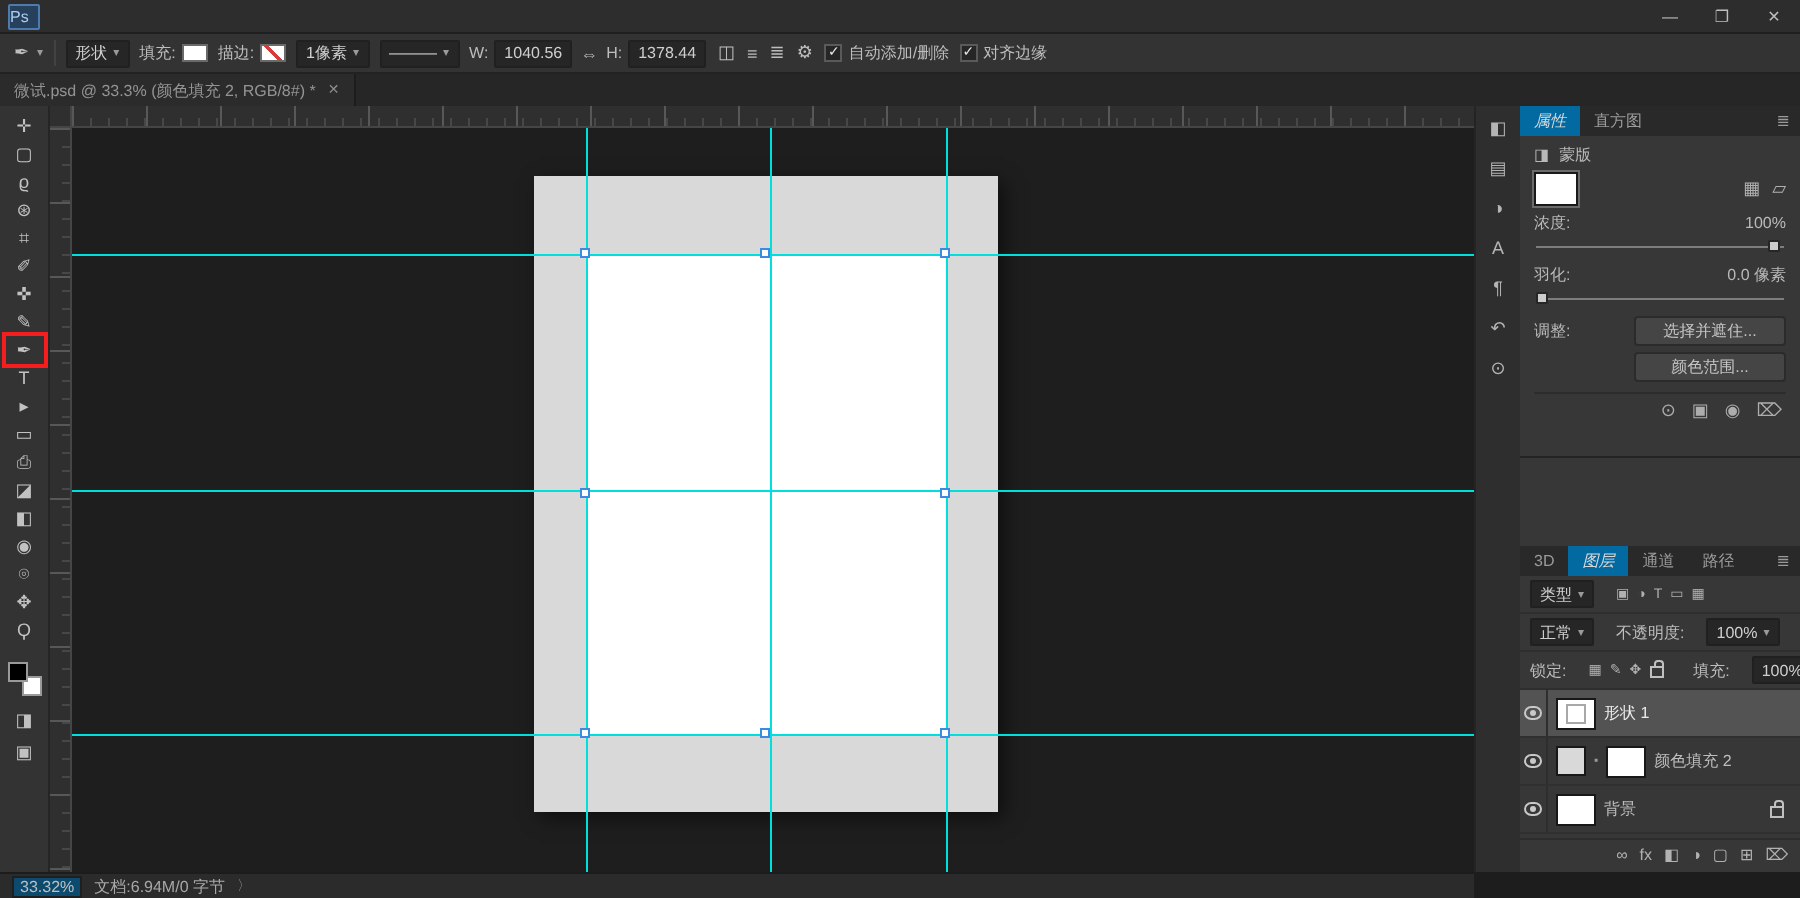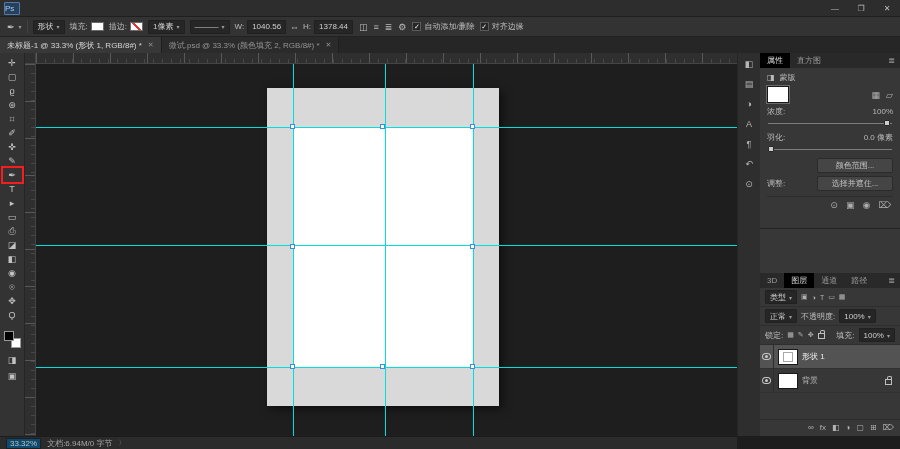--- a/index.html
+++ b/index.html
@@ -59,38 +59,38 @@
   .handle{position:absolute;width:5px;height:5px;background:#fff;border:1px solid #3c8be0;margin-left:-3px;margin-top:-3px;}
 
   
   .rstrip{position:absolute;left:737px;top:53px;width:23px;bottom:13px;background:#2e2e2e;border-left:1px solid #242424;display:flex;flex-direction:column;align-items:center;gap:8px;padding-top:5px;font-size:9px;color:#b5b5b5;}
   .strip-icon{width:16px;height:12px;line-height:12px;text-align:center;}
 
   
   .rpanels{position:absolute;left:760px;top:53px;width:140px;bottom:13px;display:flex;flex-direction:column;background:#373737;}
   .panel-tabs{height:15px;background:#292929;display:flex;align-items:stretch;font-size:8px;color:#9b9b9b;flex:0 0 auto;}
   .ptab{padding:0 7px;line-height:15px;white-space:nowrap;}
-  .ptab.active{background:#000000;color:#d8d8d8;}
+  .ptab.active{background:#0369a1;color:#d8d8d8;font-style:italic;}
   .panel-menu{margin-left:auto;padding:0 5px;line-height:15px;color:#9b9b9b;font-size:8px;}
   .props-panel{height:176px;display:flex;flex-direction:column;border-bottom:1px solid #232323;}
   .props-body{flex:1;padding:4px 7px 2px;font-size:8px;color:#b9b9b9;display:flex;flex-direction:column;gap:3px;overflow:hidden;}
   .prow{display:flex;align-items:center;gap:5px;}
   .spacer{margin-left:auto;}
   .mask-thumb{width:22px;height:17px;background:#fff;border:1px solid #191919;outline:1px solid #6b6b6b;}
   .pm-icons{margin-left:auto;display:flex;gap:6px;font-size:9px;color:#b0b0b0;}
   .slider{position:relative;height:7px;margin:0 1px 2px;}
   .slider-track{position:absolute;left:0;right:0;top:3px;height:1px;background:#7d7d7d;}
   .slider-knob{position:absolute;top:0;width:6px;height:6px;background:#cccccc;border:1px solid #262626;border-radius:1px;}
   .pbtn{margin-left:auto;width:76px;background:#454545;border:1px solid #2b2b2b;border-radius:2px;text-align:center;padding:1px 0;color:#c3c3c3;font-size:8px;font-family:inherit;}
   .props-footer{display:flex;justify-content:flex-end;gap:8px;border-top:1px solid #2c2c2c;padding:3px 2px 0;margin-top:2px;font-size:9px;color:#adadad;}
   .f-icon{line-height:10px;}
 
   .layers-panel{flex:1;display:flex;flex-direction:column;overflow:hidden;margin-top:44px;}
   .layers-body{flex:1;display:flex;flex-direction:column;font-size:8px;color:#bdbdbd;overflow:hidden;}
-  .lrowbar{display:flex;align-items:center;gap:4px;padding:2px 5px;border-bottom:1px solid #2e2e2e;flex:0 0 auto;white-space:nowrap;}
+  .lrowbar{display:flex;align-items:center;gap:11px;padding:2px 5px;border-bottom:1px solid #2e2e2e;flex:0 0 auto;white-space:nowrap;}
   .l-icons{display:flex;gap:4px;align-items:center;font-size:7px;color:#b0b0b0;}
   .llist{flex:1;overflow:hidden;}
   .lrow{height:24px;display:flex;align-items:center;gap:4px;padding:0 4px 0 0;border-bottom:1px solid #303030;}
   .lrow.selected{background:#535353;color:#ececec;}
   .eyebox{width:14px;align-self:stretch;display:flex;align-items:center;justify-content:center;border-right:1px solid #2e2e2e;flex:0 0 auto;}
   .eye{display:block;width:9px;height:7px;border:1px solid #c9c9c9;border-radius:50% / 60%;position:relative;}
   .eye::after{content:"";position:absolute;left:2px;top:1px;width:3px;height:3px;border-radius:50%;background:#c9c9c9;}
   .thumb{width:20px;height:16px;background:#fff;border:1px solid #181818;position:relative;flex:0 0 auto;}
   .shape-inner{position:absolute;left:4px;top:2px;right:4px;bottom:2px;border:1px solid #a8a8a8;background:#fff;}
   .fill-thumb{width:15px;height:15px;border:1px solid #181818;flex:0 0 auto;}
@@ -167,24 +167,20 @@
       <span class="checkbox">✓</span>
       <span>自动添加/删除</span>
     </div>
     <div class="ob-group">
       <span class="checkbox">✓</span>
       <span>对齐边缘</span>
     </div>
   </div>
 
   <div class="tabsbar">
-      <div class="dtab active">
-        <span class="dtab-title">未标题-1 @ 33.3% (形状 1, RGB/8#) *</span>
-        <span class="dtab-close">✕</span>
-      </div>
       <div class="dtab">
         <span class="dtab-title">微试.psd @ 33.3% (颜色填充 2, RGB/8#) *</span>
         <span class="dtab-close">✕</span>
       </div>
     </div>
 
   <div class="toolbar">
     <div class="tool-list">
         <div class="tool">✛</div>
         <div class="tool">▢</div>
@@ -280,25 +276,25 @@
         </div>
         <div class="prow">
           <span>羽化:</span>
           <span class="spacer">0.0 像素</span>
         </div>
         <div class="slider">
           <div class="slider-track"></div>
           <div class="slider-knob" style="left: 0px;"></div>
         </div>
         <div class="prow">
-          <button class="pbtn">颜色范围...</button>
-        </div>
-        <div class="prow">
           <span>调整:</span>
           <button class="pbtn">选择并遮住...</button>
+        </div>
+        <div class="prow">
+          <button class="pbtn">颜色范围...</button>
         </div>
         <div class="props-footer">
             <span class="f-icon">⊙</span>
             <span class="f-icon">▣</span>
             <span class="f-icon">◉</span>
             <span class="f-icon">⌦</span>
           </div>
       </div>
     </div>
 
@@ -356,20 +352,29 @@
               </div>
               <div class="thumb">
                 <div class="shape-inner"></div>
               </div>
               <span class="lname">形状 1</span>
             </div>
             <div class="lrow">
               <div class="eyebox">
                 <span class="eye"></span>
               </div>
+              <div class="fill-thumb" style="background: rgb(217, 217, 217);"></div>
+              <span class="mask-link">▪</span>
+              <div class="thumb"></div>
+              <span class="lname">颜色填充 2</span>
+            </div>
+            <div class="lrow">
+              <div class="eyebox">
+                <span class="eye"></span>
+              </div>
               <div class="thumb"></div>
               <span class="lname">背景</span>
               <span class="lock" style="margin-left: auto;"></span>
             </div>
           </div>
         <div class="layers-footer">
             <span class="f-icon">∞</span>
             <span class="f-icon">fx</span>
             <span class="f-icon">◧</span>
             <span class="f-icon">◑</span>

